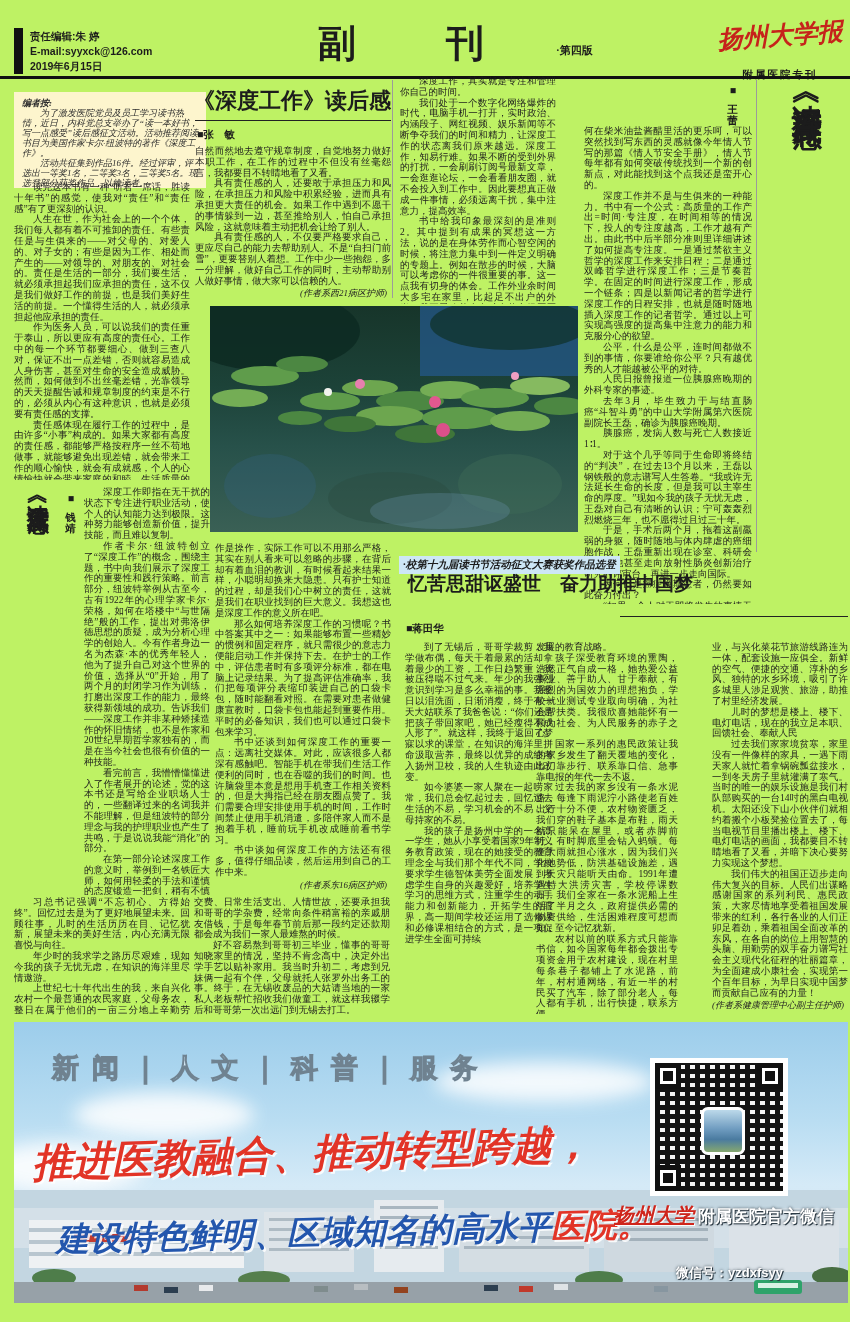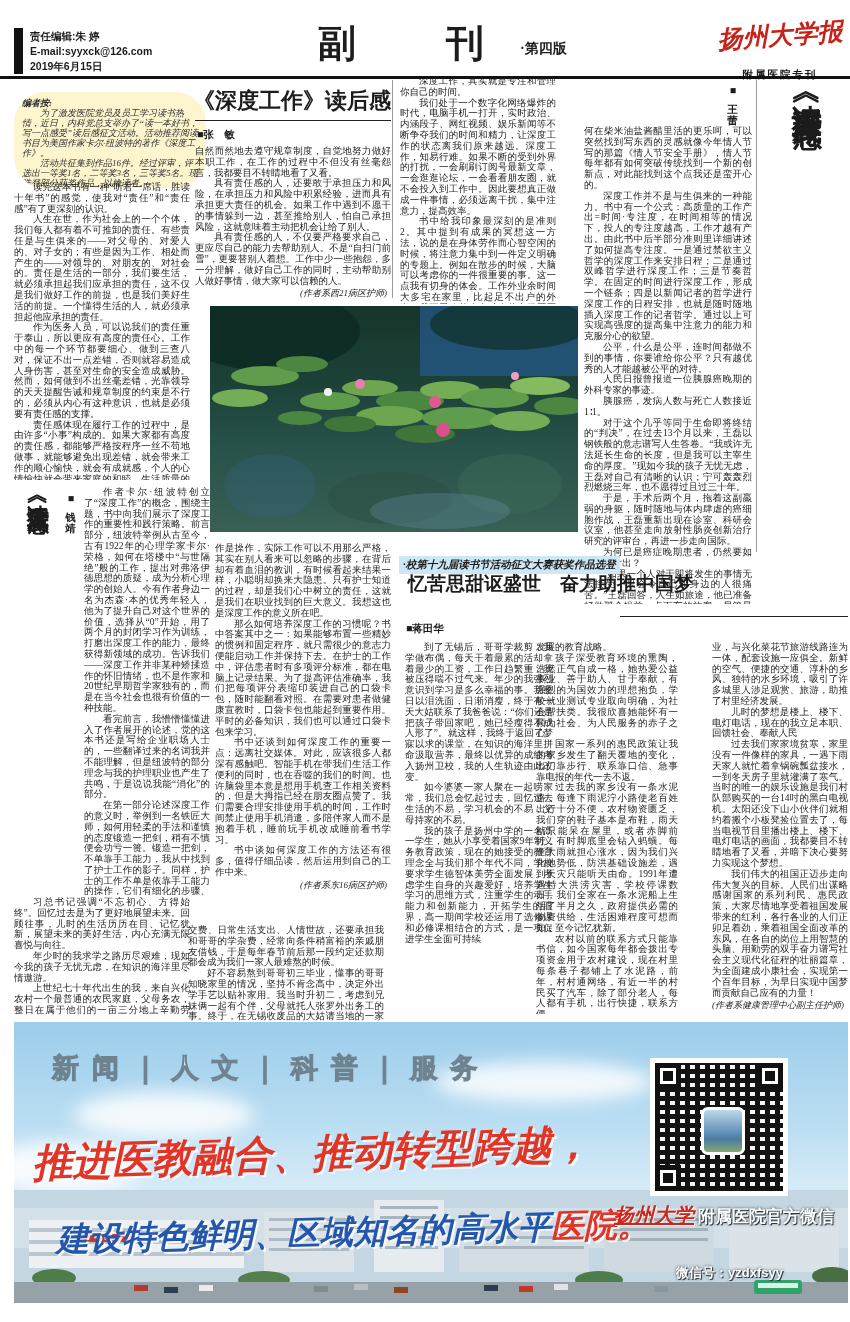--- a/index.html
+++ b/index.html
@@ -1,24 +1,24 @@
 <!DOCTYPE html>
 <html><head>
 <meta charset="utf-8">
 <style>
   html,body{margin:0;padding:0;background:#e9e9e6;}
-  .page{position:relative;width:850px;height:1322px;margin:0 auto;background:#ffffff;overflow:hidden;
+  .page{position:relative;width:850px;height:1322px;margin:0 auto;background:#bef264;overflow:hidden;
         font-family:"Liberation Serif","DejaVu Serif",serif;color:#1c1c1c;}
   .abs{position:absolute;}
   
   .hdr-bar{left:14px;top:28px;width:9px;height:46px;background:#111;}
   .hdr-info{left:30px;top:29px;font-size:10.5px;font-weight:bold;line-height:15px;font-family:"Liberation Sans",sans-serif;}
   .section-wrap{left:318px;top:24px;display:flex;align-items:flex-end;gap:10px;}
   .section-title{font-size:38px;font-weight:900;letter-spacing:26px;line-height:1;white-space:nowrap;}
-  .edition{font-size:14px;font-weight:bold;padding-bottom:4px;white-space:nowrap;}
+  .edition{font-size:11px;font-weight:bold;padding-bottom:4px;white-space:nowrap;margin-left:36px;}
   .masthead{left:712px;top:22px;width:136px;text-align:center;}
   .masthead-logo{font-size:25px;font-weight:900;font-style:italic;color:#c6231b;transform:rotate(-4deg);white-space:nowrap;line-height:1.1;}
   .masthead-sub{font-size:10.5px;font-weight:bold;letter-spacing:2px;margin-top:18px;color:#1a1a1a;}
   .hdr-rule{left:0;top:76px;width:850px;height:3px;background:#111;}
   
   .col{font-size:9.5px;line-height:10.8px;text-align:justify;overflow:hidden;}
   .col p{margin:0;text-indent:2em;}
   .col p.cont{text-indent:0;}
   .attr{text-align:right;font-style:italic;font-size:9px;padding-right:4px;margin-top:2px;color:#222;}
   .note{background:#fdf5cd;padding:6px 8px 4px 8px;font-size:9px;line-height:10px;font-style:italic;color:#2c2c2c;overflow:hidden;}
@@ -72,21 +72,21 @@
   <div class="abs section-wrap">
     <span class="section-title">副　刊</span>
     <span class="edition">·第四版</span>
   </div>
   <div class="abs masthead">
     <div class="masthead-logo">扬州大学报</div>
     <div class="masthead-sub">附属医院专刊</div>
   </div>
   <div class="abs hdr-rule"></div>
 
-  <div class="abs note" style="left:14px;top:92px;width:176px;height:86px;border-radius:31px;">
+  <div class="abs note" style="left:14px;top:92px;width:176px;height:86px;">
     <div class="note-title">编者按:</div>
     <p>为了激发医院党员及员工学习读书热情，近日，内科党总支举办了“读一本好书，写一点感受”读后感征文活动。活动推荐阅读书目为美国作家卡尔·纽波特的著作《深度工作》。</p>
     <p>活动共征集到作品16件。经过评审，评选出一等奖1名，二等奖3名，三等奖5名。现选登部分获奖作品，以飨读者。</p>
   </div>
 
   <div class="abs h1" style="left:193px;top:90px;font-size:22px;">《深度工作》读后感</div>
   <div class="abs rule" style="left:195px;top:120px;width:196px;height:1px;"></div>
   <div class="abs byline" style="left:197px;top:128px;">■张　敏</div>
   <div class="abs col" style="left:14px;top:182px;width:176px;height:298px;">
     <p>读完这本书有一种“听君一席话，胜读十年书”的感觉，使我对“责任”和“责任感”有了更深刻的认识。</p>
@@ -148,34 +148,36 @@
   <div class="abs col" style="left:400px;top:76px;width:156px;height:228px;">
     <p>深度工作，其实就是专注和管理你自己的时间。</p>
     <p>我们处于一个数字化网络爆炸的时代，电脑手机一打开，实时政治、内涵段子、网红视频、娱乐新闻等不断争夺我们的时间和精力，让深度工作的状态离我们原来越远。深度工作，知易行难。如果不断的受到外界的打扰，一会刷刷订阅号最新文章，一会逛逛论坛，一会看看朋友圈，就不会投入到工作中。因此要想真正做成一件事情，必须远离干扰，集中注意力，提高效率。</p>
     <p>书中给我印象最深刻的是准则2。其中提到有成果的冥想这一方法，说的是在身体劳作而心智空闲的时候，将注意力集中到一件定义明确的专题上。例如在散步的时候，大脑可以考虑你的一件很重要的事。这一点我有切身的体会。工作外业余时间大多宅在家里，比起足不出户的外卖，我更爱骑着小电驴去菜市场买买菜，听那里的喧闹纷扰，看人来人往，每个人身后都有一个小家成大家，日子都过得有滋有味。无论是生活还是活，路上再带一束花回来，看似很普通的事情，我却很享受这一个人做事的过程，我可以思考如</p>
   </div>
   <div class="abs col" style="left:584px;top:84px;width:168px;height:478px;margin-top:42px;">
     <p class="cont">何在柴米油盐酱醋里活的更乐呵，可以突然找到写东西的灵感就像今年情人节写的那篇《情人节安全手册》，情人节每年都有如何突破传统找到一个新的创新点，对此能找到这个点我还是蛮开心的。</p>
     <p>深度工作并不是与生俱来的一种能力。书中有一个公式：高质量的工作产出=时间·专注度，在时间相等的情况下，投人的专注度越高，工作才越有产出。由此书中后半部分准则里详细讲述了如何提高专注度。一是通过禁欲主义哲学的深度工作来安排日程；二是通过双峰哲学进行深度工作；三是节奏哲学。在固定的时间进行深度工作，形成一个链条；四是以新闻记者的哲学进行深度工作的日程安排，也就是随时随地插入深度工作的记者哲学。通过以上可实现高强度的提高集中注意力的能力和克服分心的欲望。</p>
     <p>公平，什么是公平，连时间都做不到的事情，你要谁给你公平？只有越优秀的人才能越被公平的对待。</p>
     <p>人民日报曾报道一位胰腺癌晚期的外科专家的事迹。</p>
+    <p>去年3月，毕生致力于与结直肠癌“斗智斗勇”的中山大学附属第六医院副院长王磊，确诊为胰腺癌晚期。</p>
     <p>胰腺癌，发病人数与死亡人数接近1∶1。</p>
     <p>对于这个几乎等同于生命即将终结的“判决”，在过去13个月以来，王磊以钢铁般的意志谱写人生答卷。“我或许无法延长生命的长度，但是我可以主宰生命的厚度。”现如今我的孩子无忧无虑，王磊对自己有清晰的认识；宁可轰轰烈烈燃烧三年，也不愿得过且过三十年。</p>
     <p>于是，手术后两个月，拖着这副羸弱的身躯，随时随地与体内肆虐的癌细胞作战，王磊重新出现在诊室、科研会议室，他甚至走向放射性肠炎创新治疗研究的评审台，再进一步走向国际。</p>
     <p>为何已是癌症晚期患者，仍然要如此奋力付出？</p>
     <p>“如果一个人对于即将发生的事情无法接受，只会令自己和身边的人很痛苦。”王磊回答，人生如旅途，他已准备好做那个提前一点下车的旅客，尽管最后面临的可能是坏结果，但是在真正倒下之前，仍然要做自己命运的主宰者，要让每一天过得有意义。</p>
 
   </div>
   <div class="abs vbyline" style="left:726px;top:84px;height:90px;">■王　蕾</div>
   <div class="abs vrule" style="left:756px;top:80px;height:472px;"></div>
   <div class="abs vtitle" style="left:766px;top:80px;width:82px;height:340px;font-size:30px;line-height:82px;letter-spacing:2px;">读《深度工作》有感</div>
 
   <div class="abs vtitle" style="left:14px;top:487px;width:48px;height:225px;font-size:22px;line-height:48px;letter-spacing:1px;">读《深度工作》有感</div>
   <div class="abs vbyline" style="left:64px;top:492px;height:80px;">■钱　靖</div>
   <div class="abs col" style="left:84px;top:487px;width:126px;height:408px;">
+    <p>深度工作即指在无干扰的状态下专注进行职业活动，使个人的认知能力达到极限。这种努力能够创造新价值，提升技能，而且难以复制。</p>
     <p>作者卡尔·纽波特创立了“深度工作”的概念，围绕主题，书中向我们展示了深度工作的重要性和践行策略。前言部分，纽波特举例从古至今，古有1922年的心理学家卡尔·荣格，如何在塔楼中“与世隔绝”般的工作，提出对弗洛伊德思想的质疑，成为分析心理学的创始人。今有作者身边一名为杰森·本的优秀年轻人，他为了提升自己对这个世界的价值，选择从“0”开始，用了两个月的封闭学习作为训练，打磨出深度工作的能力，最终获得新领域的成功。告诉我们——深度工作并非某种矫揉造作的怀旧情绪，也不是作家和20世纪早期哲学家独有的，而是在当今社会也很有价值的一种技能。</p>
     <p>看完前言，我懵懵懂懂进入了作者展开的论述，觉的这本书还是写给企业职场人士的，一些翻译过来的名词我并不能理解，但是纽波特的部分理念与我的护理职业也产生了共鸣，于是说说我能“消化”的部分。</p>
     <p>在第一部分论述深度工作的意义时，举例到一名铁匠大师，如何用轻柔的手法和谨慎的态度锻造一把剑，稍有不慎便会功亏一篑。锻造一把剑，不单靠手工能力，我从中找到了护士工作的影子。同样，护士的工作不单是依靠手工能力的操作，它们有细化的步骤、繁琐却具有重要意义。我们不断练习，从经验中树立责任。有人说操</p>
   </div>
   <div class="abs col" style="left:215px;top:543px;width:176px;height:350px;">
     <p class="cont">作是操作，实际工作可以不用那么严格，其实在别人看来可以忽略的步骤，在背后却有着血泪的教训，有时候看起来结果一样，小聪明却换来大隐患。只有护士知道的过程，却是我们心中树立的责任，这就是我们在职业找到的巨大意义。我想这也是深度工作的意义所在吧。</p>
     <p>那么如何培养深度工作的习惯呢？书中答案其中之一：如果能够布置一些精妙的惯例和固定程序，就只需很少的意志力便能启动工作并保持下去。在护士的工作中，评估患者时有多项评分标准，都在电脑上记录结果。为了提高评估准确率，我们把每项评分表缩印装进自己的口袋卡包，随时能翻看对照。在需要对患者做健康宣教时，口袋卡包也能起到重要作用。平时的必备知识，我们也可以通过口袋卡包来学习。</p>
     <p>书中还谈到如何深度工作的重要一点：远离社交媒体。对此，应该很多人都深有感触吧。智能手机在带我们生活工作便利的同时，也在吞噬的我们的时间。也许脑袋里本意是想用手机查工作相关资料的，但是大拇指已经在朋友圈点赞了。我们需要合理安排使用手机的时间，工作时间禁止使用手机消遣，多陪伴家人而不是抱着手机，睡前玩手机改成睡前看书学习。</p>
     <p>书中谈如何深度工作的方法还有很多，值得仔细品读，然后运用到自己的工作中来。</p>
     <div class="attr">(作者系东16病区护师)</div>
@@ -203,21 +205,21 @@
     <p>儿时的梦想是楼上、楼下、电灯电话，现在的我立足本职、回馈社会、奉献人民</p>
     <p>过去我们家家境贫寒，家里没有一件像样的家具，一遇下雨天家人就忙着拿锅碗瓢盆接水，一到冬天房子里就灌满了寒气。当时的唯一的娱乐设施是我们村队部购买的一台14吋的黑白电视机。太阳还没下山小伙伴们就相约着搬个小板凳捡位置去了，每当电视节目里播出楼上、楼下、电灯电话的画面，我都要目不转睛地看了又看，并暗下决心要努力实现这个梦想。</p>
     <p>我们伟大的祖国正迈步走向伟大复兴的目标。人民们出谋略感谢国家的系列利民、惠民政策，大家尽情地享受着祖国发展带来的红利，各行各业的人们正卯足着劲，乘着祖国全面改革的东风，在各自的岗位上用智慧的头脑、用勤劳的双手奋力谱写社会主义现代化征程的壮丽篇章，为全面建成小康社会，实现第一个百年目标，为早日实现中国梦而贡献自己应有的力量！</p>
     <div class="attr">(作者系健康管理中心副主任护师)</div>
   </div>
   <div class="abs col" style="left:14px;top:897px;width:176px;height:119px;">
     <p>习总书记强调“不忘初心、方得始终”。回忆过去是为了更好地展望未来。回顾往事，儿时的生活历历在目、记忆犹新，展望未来的美好生活，内心充满无限喜悦与向往。</p>
     <p>年少时的我求学之路历尽艰难，现如今我的孩子无忧无虑，在知识的海洋里尽情遨游。</p>
     <p>上世纪七十年代出生的我，来自兴化农村一个最普通的农民家庭，父母务农，整日在属于他们的一亩三分地上辛勤劳作，没有一技之长，没有经商的头脑和机遇，处于那种有劲无处使，有力无处出的状态，日子自然过得十分窘迫。父母除了要应付田亩的上</p>
   </div>
-  <div class="abs col" style="left:188px;top:897px;width:196px;height:119px;margin-top:28px;">
+  <div class="abs col" style="left:194px;top:897px;width:196px;height:119px;">
     <p class="cont">交费、日常生活支出、人情世故，还要承担我和哥哥的学杂费，经常向条件稍富裕的亲戚朋友借钱，于是每年春节前后那一段约定还款期都会成为我们一家人最难熬的时候。</p>
     <p>好不容易熬到哥哥初三毕业，懂事的哥哥知晓家里的情况，坚持不肯念高中，决定外出学手艺以贴补家用。我当时升初二，考虑到兄妹俩一起有个伴，父母就托人张罗外出务工的事。终于，在无锡收废品的大姑请当地的一家私人老板帮忙招收我们做童工，就这样我辍学后和哥哥第一次出远门到无锡去打工。</p>
   </div>
 
   <div class="abs banner">
     <div class="cloud" style="left:60px;top:70px;width:180px;height:46px;"></div>
     <div class="cloud" style="left:420px;top:40px;width:220px;height:40px;"></div>
     <div class="cloud" style="left:-30px;top:120px;width:160px;height:50px;"></div>
     <div class="banner-nav">新闻｜人文｜科普｜服务</div>
 

